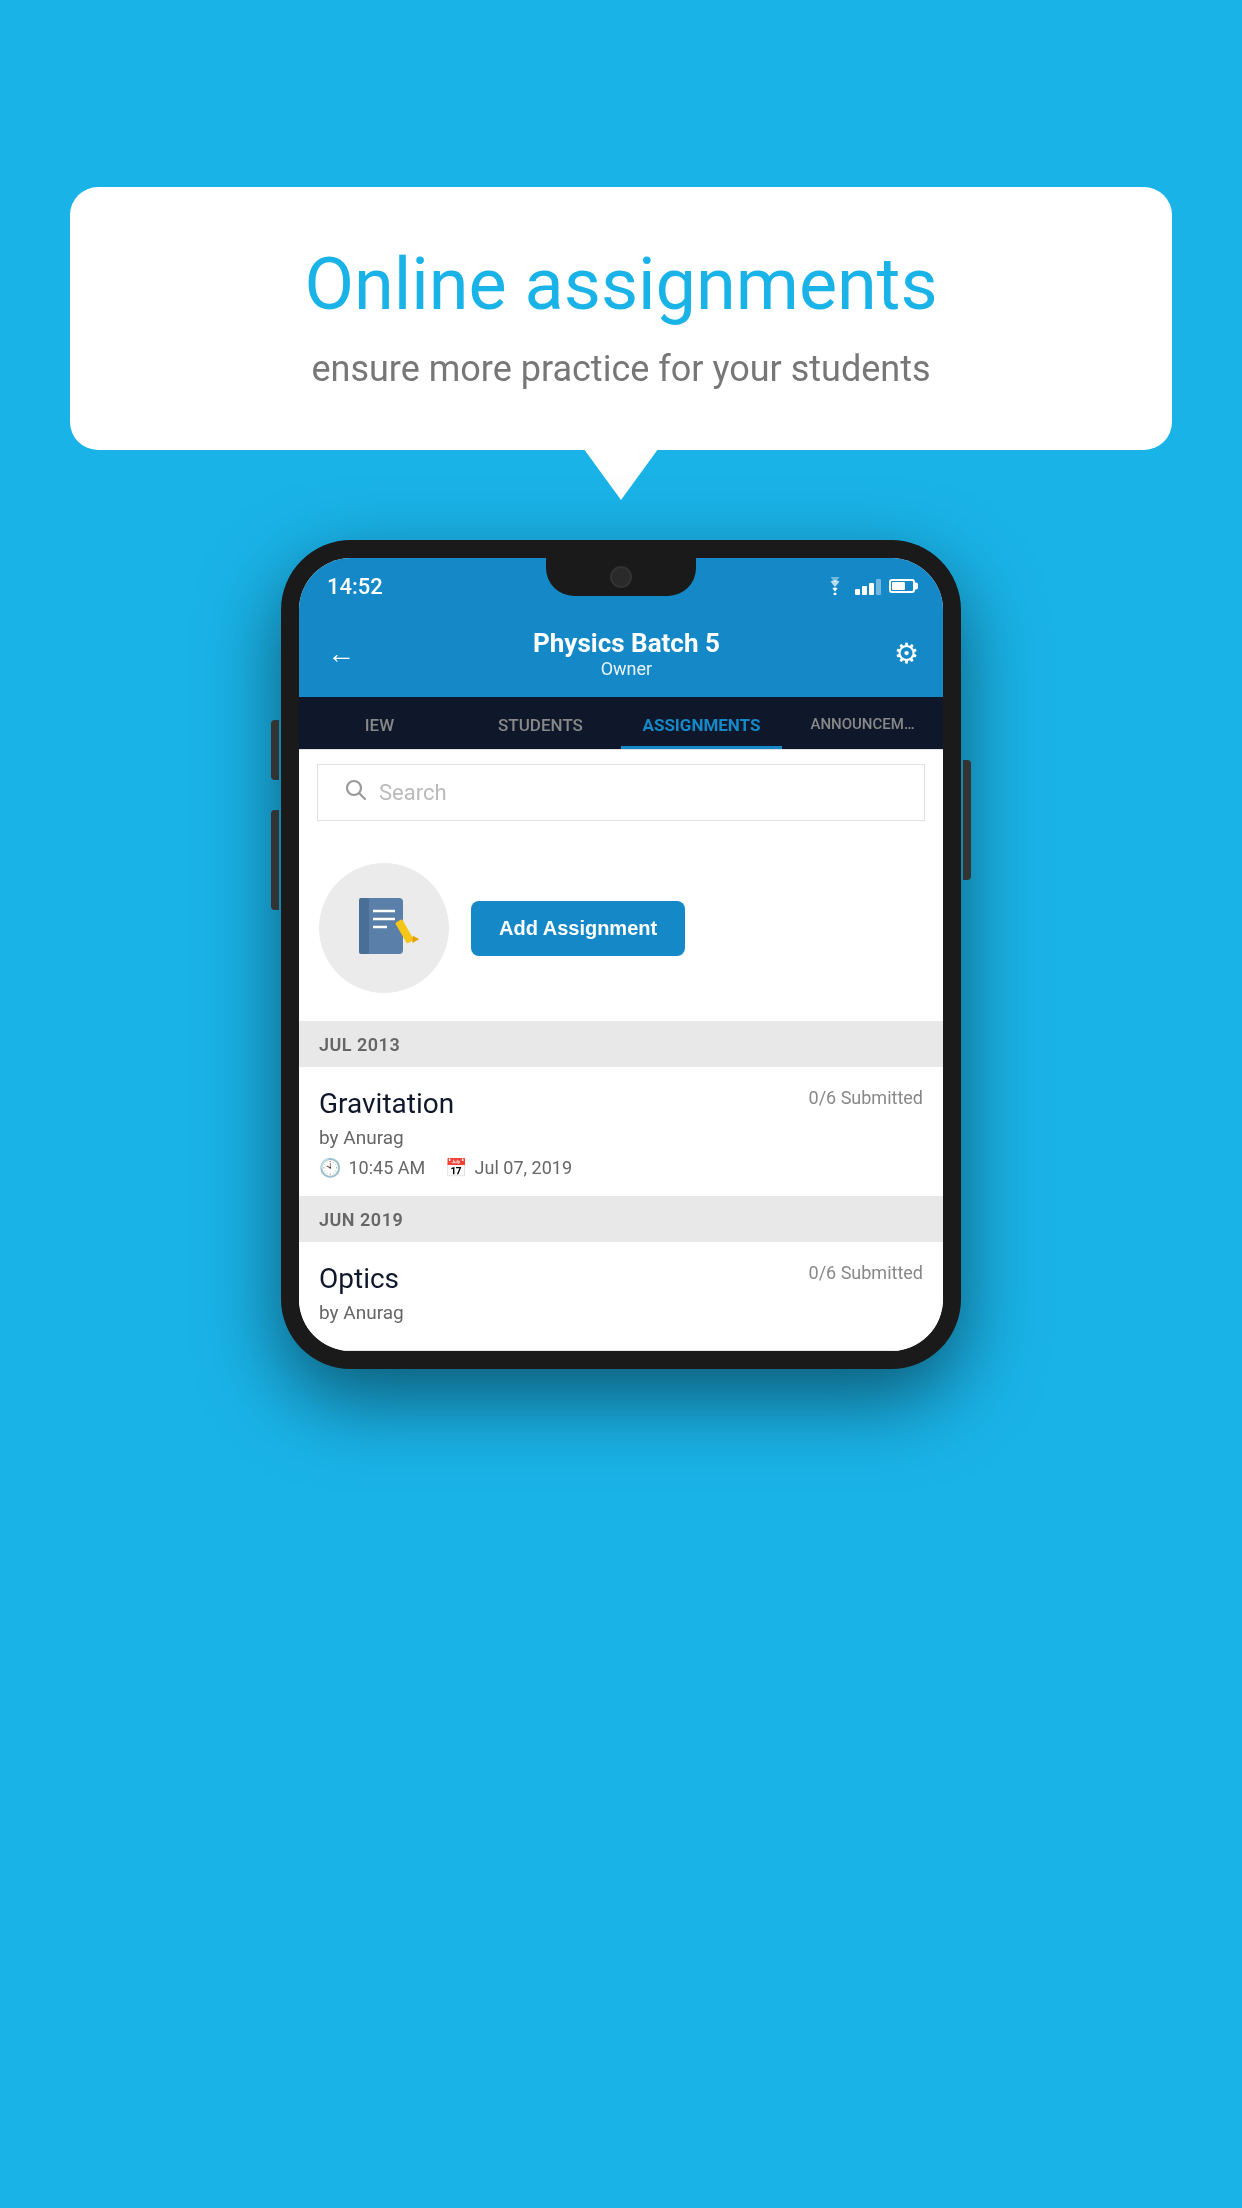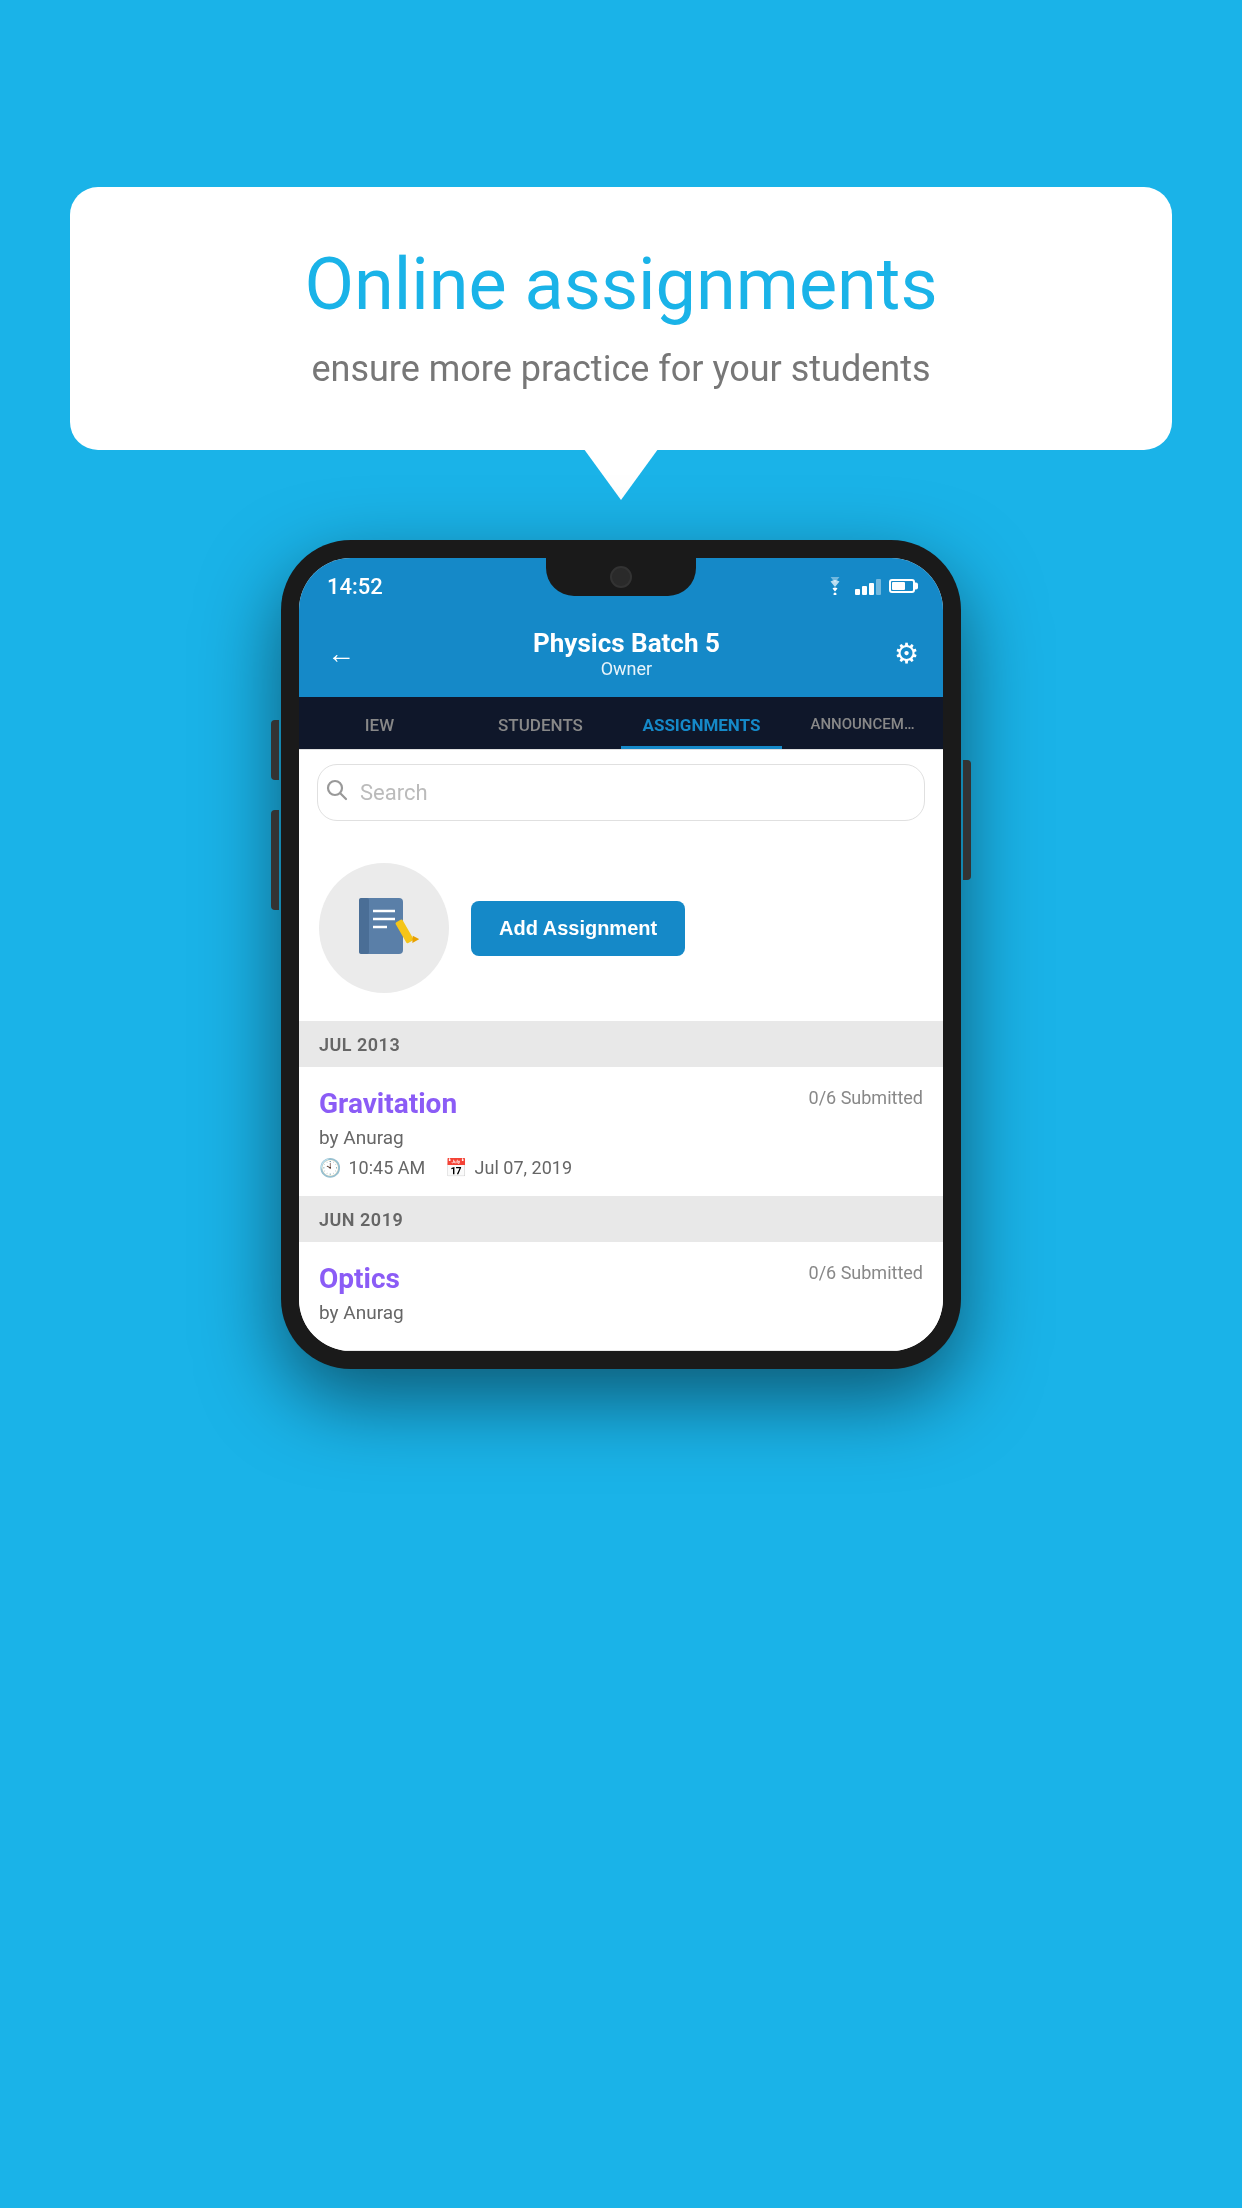--- a/index.html
+++ b/index.html
@@ -277,22 +277,22 @@
 
     
     .search-container {
       background: white;
       padding: 14px 18px;
     }
 
     .search-bar {
       background: white;
       border: 1px solid #e0e0e0;
-      border-radius: 20px;
-      padding: 14px 8px;
+      border-radius: 0;
+      padding: 14px 27px;
       display: flex;
       align-items: center;
       gap: 12px;
     }
 
     .search-icon-wrap {
       color: #999;
       font-size: 22px;
     }
 
@@ -366,22 +366,22 @@
 
     .assignment-row1 {
       display: flex;
       justify-content: space-between;
       align-items: flex-start;
       margin-bottom: 6px;
     }
 
     .assignment-name {
       font-size: 28px;
-      font-weight: 700;
-      color: #8b5cf6;
+      font-weight: 400;
+      color: #0f172a;
     }
 
     .submitted-text {
       color: #888;
       font-size: 18px;
       font-weight: 400;
     }
 
     .assignment-by {
       color: #666;

